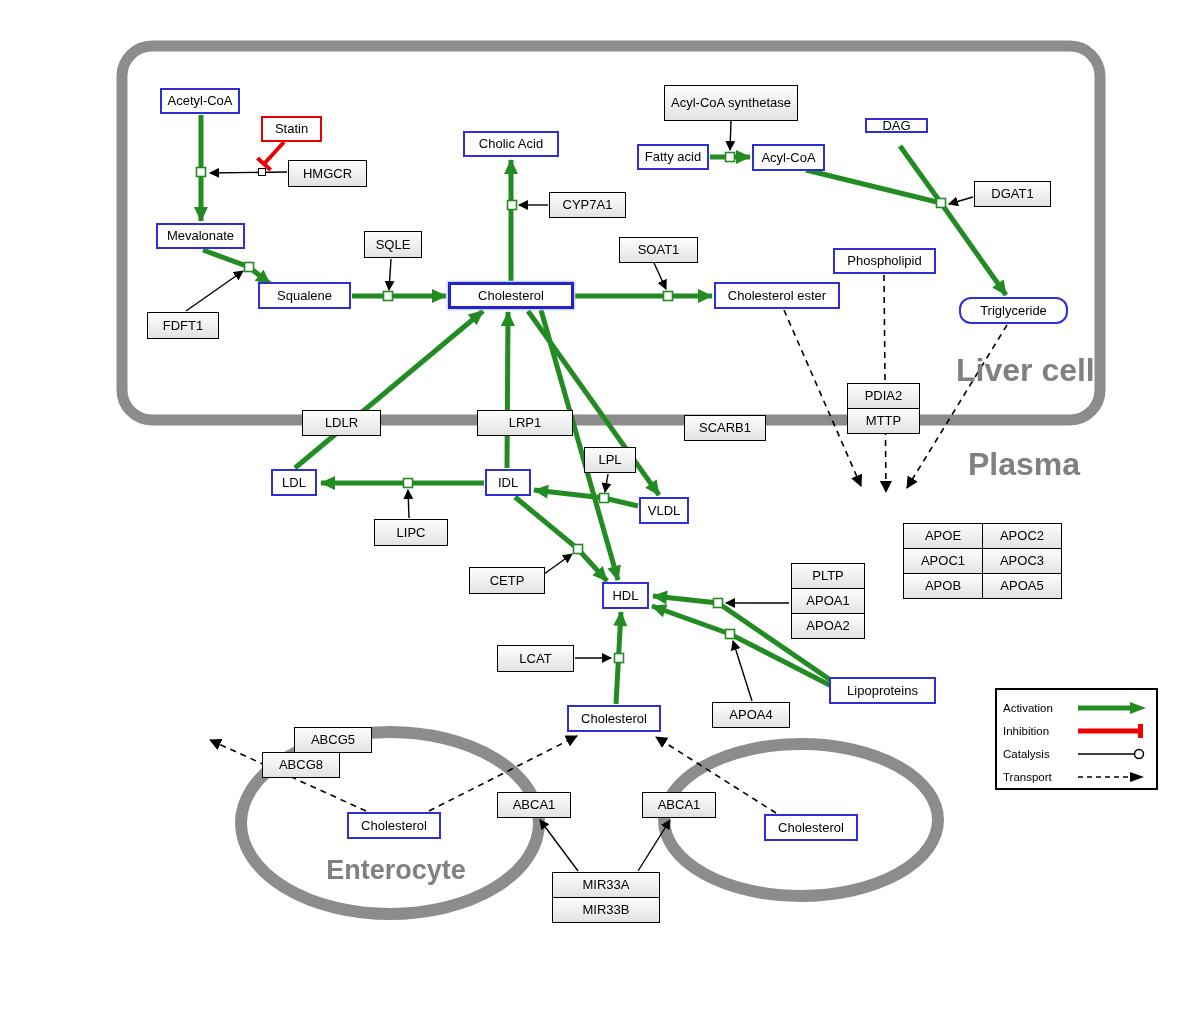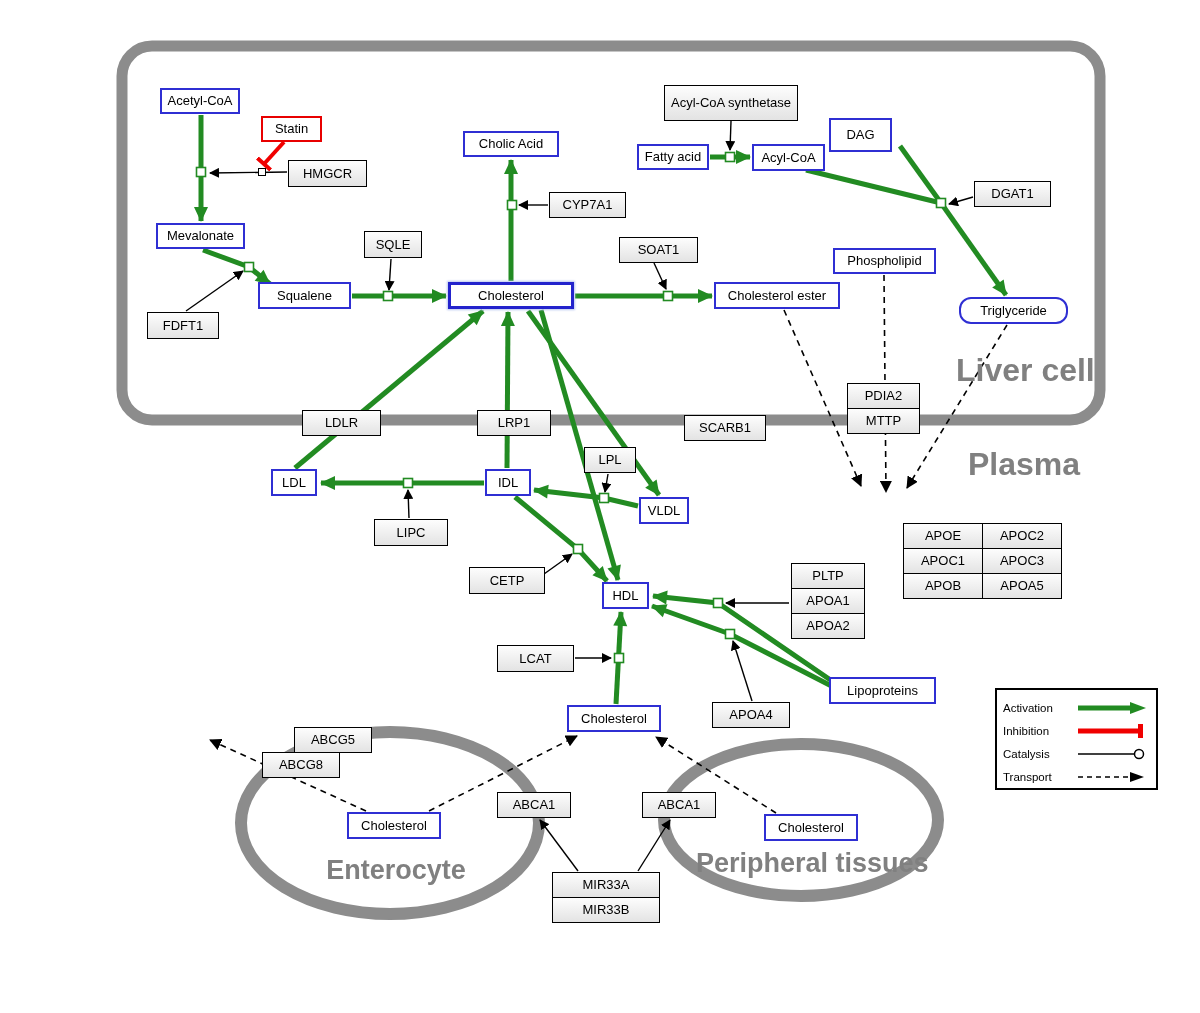--- a/index.html
+++ b/index.html
@@ -165,42 +165,42 @@
       </div>
       <div class="node metabolite" style="left: 637px; top: 144px; width: 72px; height: 26px;">
         <span>Fatty acid</span>
       </div>
       <div class="node gene" style="left: 664px; top: 85px; width: 134px; height: 36px;">
         <span>Acyl-CoA synthetase</span>
       </div>
       <div class="node metabolite" style="left: 752px; top: 144px; width: 73px; height: 27px;">
         <span>Acyl-CoA</span>
       </div>
-      <div class="node metabolite" style="left: 829px; top: 118px; width: 63px; height: 34px;">
+      <div class="node metabolite" style="left: 865px; top: 118px; width: 63px; height: 15px;">
         <span>DAG</span>
       </div>
       <div class="node gene" style="left: 974px; top: 181px; width: 77px; height: 26px;">
         <span>DGAT1</span>
       </div>
       <div class="node metabolite" style="left: 833px; top: 248px; width: 103px; height: 26px;">
         <span>Phospholipid</span>
       </div>
       <div class="node metabolite" style="left: 959px; top: 297px; width: 109px; height: 27px; border-radius: 12px;">
         <span>Triglyceride</span>
       </div>
       <div class="node gene" style="left: 847px; top: 383px; width: 73px; height: 26px;">
         <span>PDIA2</span>
       </div>
       <div class="node gene" style="left: 847px; top: 408px; width: 73px; height: 26px;">
         <span>MTTP</span>
       </div>
       <div class="node gene" style="left: 302px; top: 410px; width: 79px; height: 26px;">
         <span>LDLR</span>
       </div>
-      <div class="node gene" style="left: 477px; top: 410px; width: 74px; height: 26px;">
+      <div class="node gene" style="left: 477px; top: 410px; width: 96px; height: 26px;">
         <span>LRP1</span>
       </div>
       <div class="node gene" style="left: 684px; top: 415px; width: 82px; height: 26px;">
         <span>SCARB1</span>
       </div>
       <div class="node metabolite" style="left: 271px; top: 469px; width: 46px; height: 27px;">
         <span>LDL</span>
       </div>
       <div class="node metabolite" style="left: 485px; top: 469px; width: 46px; height: 27px;">
         <span>IDL</span>
@@ -281,21 +281,20 @@
         <span>MIR33A</span>
       </div>
       <div class="node gene" style="left: 552px; top: 897px; width: 108px; height: 26px;">
         <span>MIR33B</span>
       </div>
     </div>
 
   <div class="compartment-label label-large" style="left:956px;top:352px;">Liver cell</div>
   <div class="compartment-label label-large" style="left:968px;top:446px;">Plasma</div>
   <div class="compartment-label label-medium" style="left:320px;top:855px;width:152px;">Enterocyte</div>
-  <div class="compartment-label label-medium" style="left:696px;top:848px;width:220px;">Peripheral tissues</div>
 
   <div id="legend">
     <div class="legend-row">
       <span>Activation</span>
       <svg width="74" height="16">
         <line x1="2" y1="8" x2="54" y2="8" stroke="#228B22" stroke-width="5"></line>
         <path d="M54,2 L70,8 L54,14 Z" fill="#228B22"></path>
       </svg>
     </div>
     <div class="legend-row">

